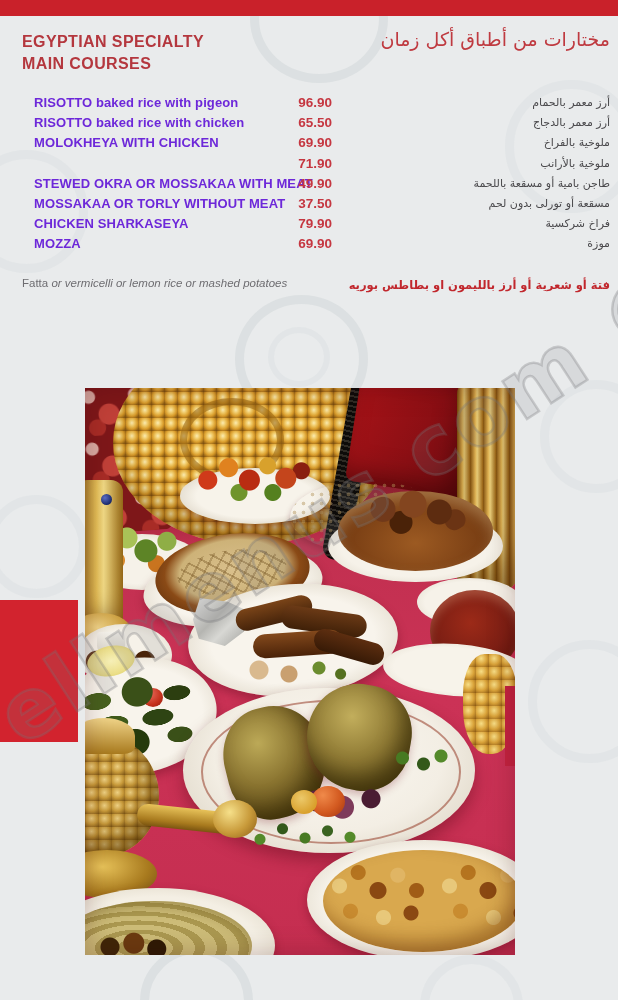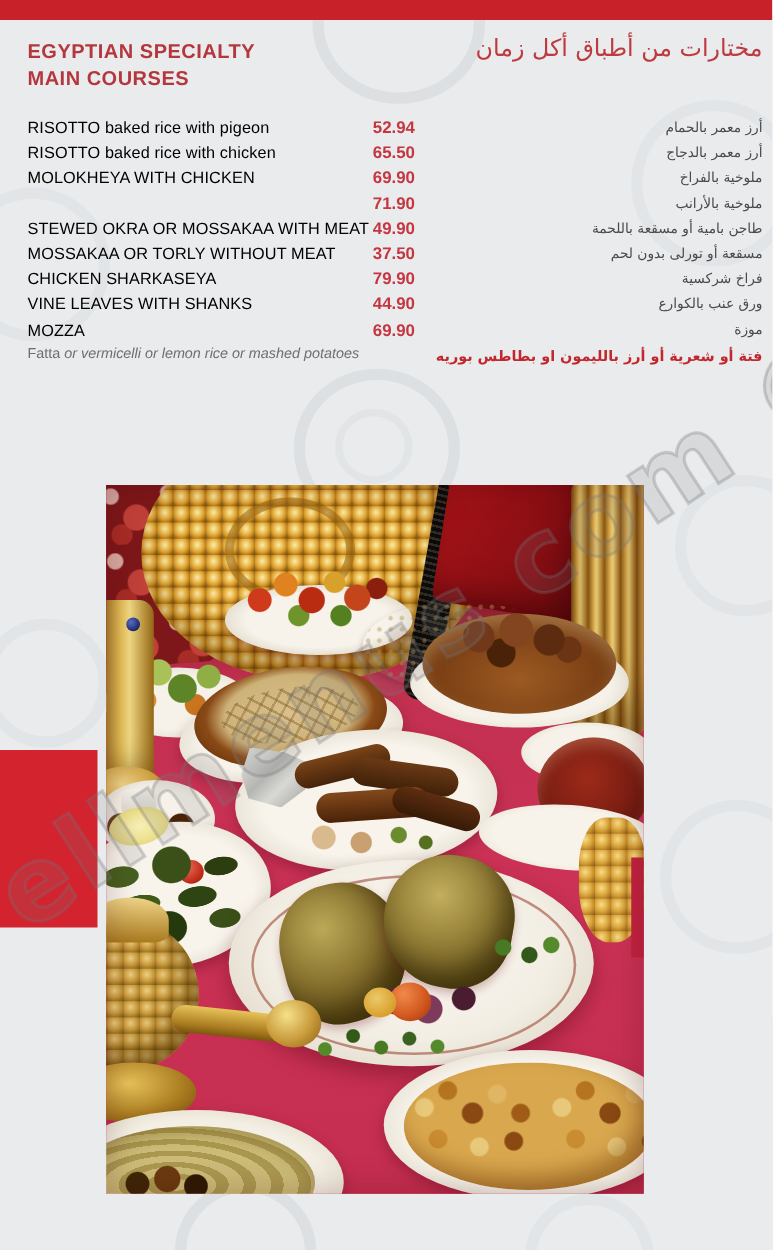--- a/index.html
+++ b/index.html
@@ -12,22 +12,22 @@
   .topbar{left:0;top:0;width:618px;height:16px;background:#c9212a;}
   
   .swirl{border-radius:50%;border:9px solid rgba(205,211,214,.65);opacity:.7;}
   .swirl.faint{border-color:rgba(210,216,219,.45);}
   
   .title{left:22px;top:31px;color:#b4373e;font-weight:bold;font-size:16px;line-height:22px;letter-spacing:.4px;}
   .title-ar{right:8px;top:27px;color:#bf3a40;font-size:19px;line-height:24px;direction:rtl;font-family:"DejaVu Sans",sans-serif;}
   
   .rows{left:22px;top:92px;width:588px;}
   .row{position:relative;height:20.2px;}
-  .row-name{position:absolute;left:0;top:50%;transform:translateY(-50%);
-    font-size:13px;font-weight:normal;color:#000000;letter-spacing:.1px;white-space:nowrap;}
+  .row-name{position:absolute;left:12px;top:50%;transform:translateY(-50%);
+    font-size:13px;font-weight:bold;color:#6d28d9;letter-spacing:.1px;white-space:nowrap;}
   .row-price{position:absolute;left:235px;top:50%;transform:translateY(-50%);
     width:75px;text-align:right;font-size:13.5px;font-weight:bold;color:#c53640;}
   .row-ar{position:absolute;right:0;top:50%;transform:translateY(-50%);
     direction:rtl;font-size:11px;color:#4a494c;font-family:"DejaVu Sans",sans-serif;white-space:nowrap;}
   .noterow{left:22px;top:277px;width:588px;height:18px;}
   .note-en{position:absolute;left:0;top:0;font-size:11.5px;color:#6e6d71;text-align:center;}
   .note-en .it{font-style:italic;}
   .note-ar{position:absolute;right:0;top:1px;direction:rtl;font-size:11.5px;color:#c1272d;
     font-family:"DejaVu Sans",sans-serif;font-weight:bold;margin-left:28px;}
   
@@ -64,21 +64,21 @@
 
   <div class="abs title-ar" dir="rtl">مختارات من أطباق أكل زمان</div>
   <div class="abs title">
     <div>EGYPTIAN SPECIALTY</div>
     <div>MAIN COURSES</div>
   </div>
 
   <div class="abs rows">
     <div class="row">
       <span class="row-name">RISOTTO baked rice with pigeon</span>
-      <span class="row-price">52.94</span>
+      <span class="row-price">96.90</span>
       <span class="row-ar">أرز معمر بالحمام</span>
     </div>
     <div class="row">
       <span class="row-name">RISOTTO baked rice with chicken</span>
       <span class="row-price">65.50</span>
       <span class="row-ar">أرز معمر بالدجاج</span>
     </div>
     <div class="row">
       <span class="row-name">MOLOKHEYA WITH CHICKEN</span>
       <span class="row-price">69.90</span>
@@ -95,25 +95,20 @@
     </div>
     <div class="row">
       <span class="row-name">MOSSAKAA OR TORLY WITHOUT MEAT</span>
       <span class="row-price">37.50</span>
       <span class="row-ar">مسقعة أو تورلى بدون لحم</span>
     </div>
     <div class="row">
       <span class="row-name">CHICKEN SHARKASEYA</span>
       <span class="row-price">79.90</span>
       <span class="row-ar">فراخ شركسية</span>
-    </div>
-    <div class="row">
-      <span class="row-name">VINE LEAVES WITH SHANKS</span>
-      <span class="row-price">44.90</span>
-      <span class="row-ar">ورق عنب بالكوارع</span>
     </div>
     <div class="row">
       <span class="row-name">MOZZA</span>
       <span class="row-price">69.90</span>
       <span class="row-ar">موزة</span>
     </div>
   </div>
 
   <div class="abs noterow">
     <span class="note-en"><span>Fatta </span><span class="it">or vermicelli or lemon rice or mashed potatoes</span></span>

